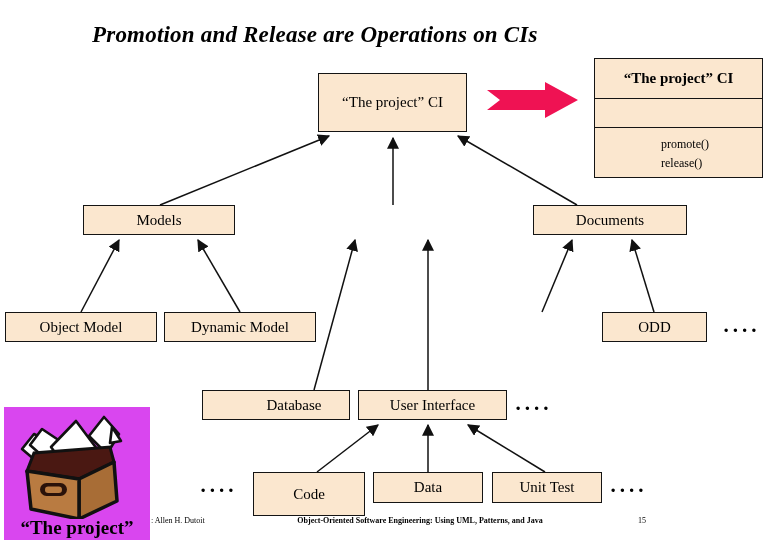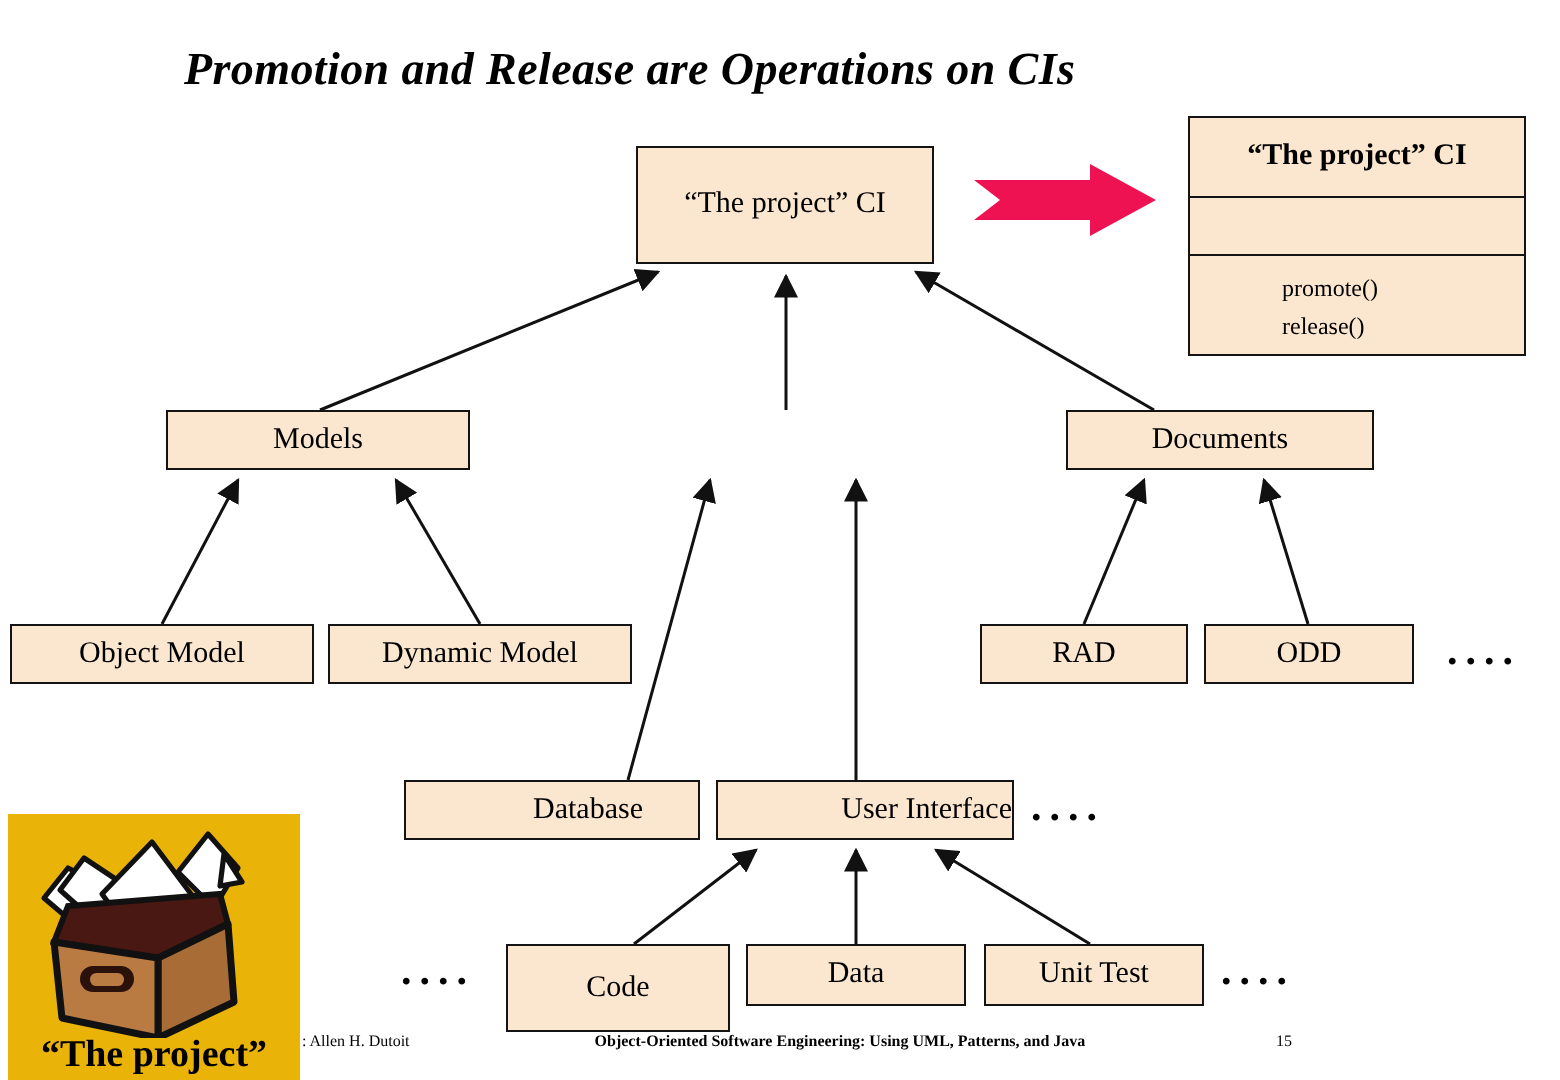--- a/index.html
+++ b/index.html
@@ -12,25 +12,25 @@
   .node{position:absolute;background:#FBE7CF;border:1px solid #141414;
         display:flex;align-items:center;justify-content:center;
         font-size:15px;box-sizing:border-box;}
   .cibox{font-size:15px;}
   .classbox{position:absolute;left:594px;top:58px;width:169px;height:120px;
             background:#FBE7CF;border:1px solid #141414;box-sizing:border-box;
             display:flex;flex-direction:column;}
   .classbox .hdr{height:39px;border-bottom:1px solid #141414;display:flex;
                  align-items:center;justify-content:center;font-weight:bold;font-size:15px;}
   .classbox .attrs{height:28px;border-bottom:1px solid #141414;}
-  .classbox .ops{flex:1;padding:7px 0 0 46px;font-size:12px;line-height:19px;}
+  .classbox .ops{flex:1;padding:7px 0 0 66px;font-size:12px;line-height:19px;}
   .dots{position:absolute;font-size:21px;font-weight:bold;letter-spacing:4px;
         display:flex;align-items:center;justify-content:center;}
   .clipart{position:absolute;left:4px;top:407px;width:146px;height:133px;
-           background:#eab308;}
+           background:#d946ef;}
   .clipart .caption{position:absolute;left:0;bottom:1px;width:100%;text-align:center;
                     font-size:19px;font-weight:bold;}
   .footer{position:absolute;font-size:8px;white-space:nowrap;}
   .f-left{left:151px;top:516px;}
   .f-center{left:250px;top:516px;width:340px;text-align:center;font-weight:bold;}
   .f-page{left:638px;top:516px;}
 </style>
 </head>
 <body>
 
@@ -80,32 +80,29 @@
   <div class="node" style="left:533px;top:205px;width:154px;height:30px;">
     <span>Documents</span>
     </div>
 
   <div class="node" style="left:5px;top:312px;width:152px;height:30px;">
     <span>Object Model</span>
     </div>
   <div class="node" style="left:164px;top:312px;width:152px;height:30px;">
     <span>Dynamic Model</span>
     </div>
-  <div class="node" style="left:490px;top:312px;width:104px;height:30px;">
-    <span>RAD</span>
-    </div>
   <div class="node" style="left:602px;top:312px;width:105px;height:30px;align-items:center;">
     <span>ODD</span>
     </div>
   <div class="dots" style="left:720px;top:310px;width:44px;height:30px;">....</div>
 
   <div class="node" style="left:202px;top:390px;width:148px;height:30px;padding-left:36px;">
     <span>Database</span>
     </div>
-  <div class="node" style="left:358px;top:390px;width:149px;height:30px;justify-content:flex-end;">
+  <div class="node" style="left:358px;top:390px;width:149px;height:30px;">
     <span>User Interface</span>
     </div>
   <div class="dots" style="left:512px;top:388px;width:44px;height:30px;">....</div>
 
   <div class="dots" style="left:196px;top:470px;width:46px;height:31px;">....</div>
   <div class="node" style="left:253px;top:472px;width:112px;height:44px;">
     <span>Code</span>
     </div>
   <div class="node" style="left:373px;top:472px;width:110px;height:31px;">
     <span>Data</span>

